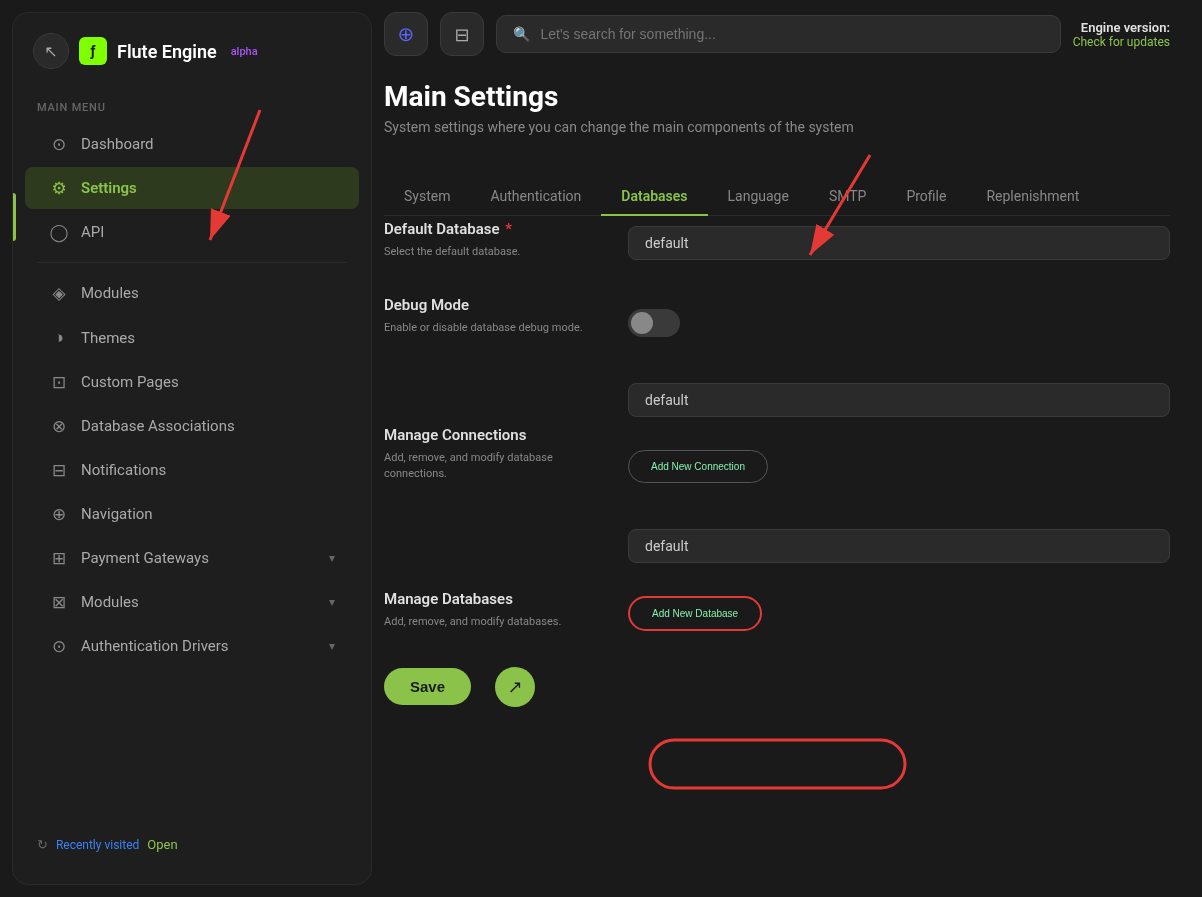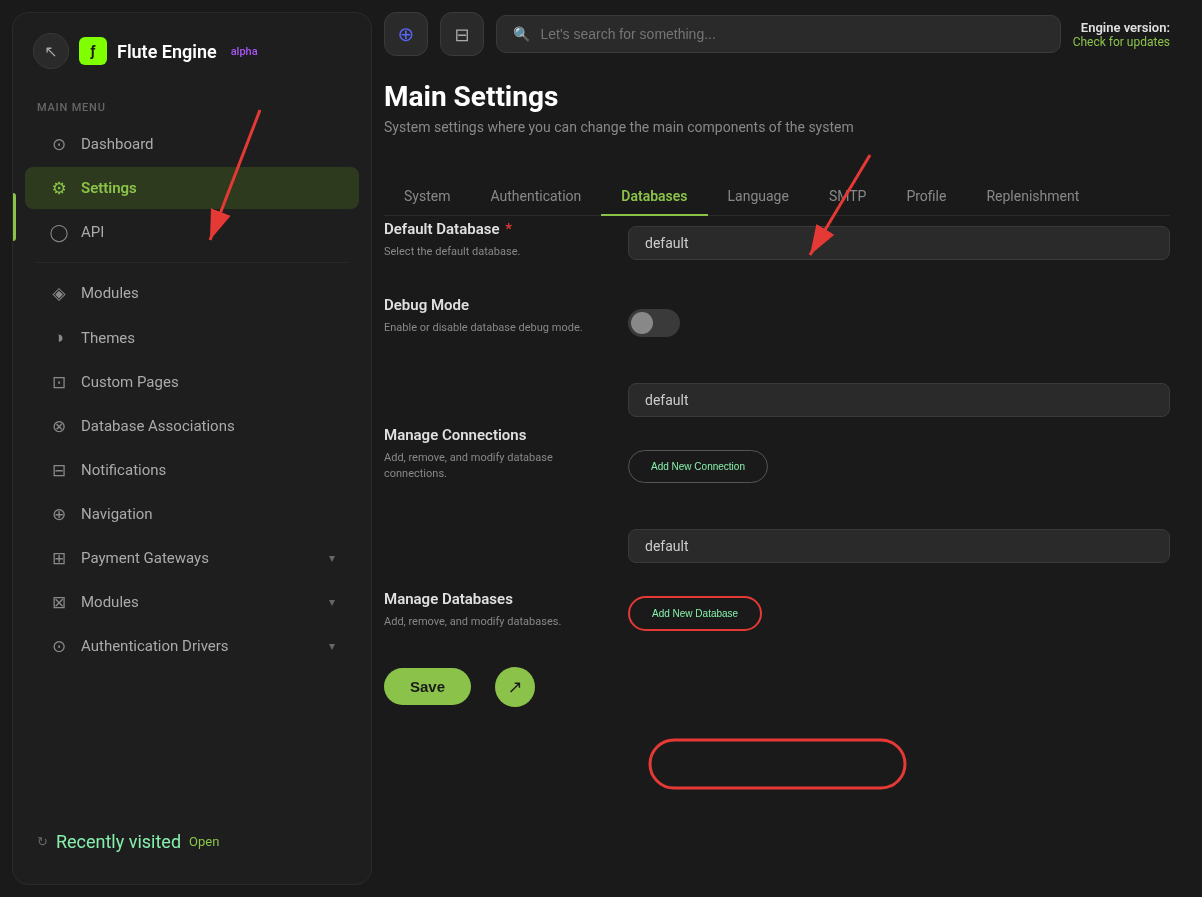--- a/index.html
+++ b/index.html
@@ -139,22 +139,22 @@
       margin-top: auto;
       padding: 12px 24px;
       display: flex;
       align-items: center;
       gap: 8px;
       font-size: 13px;
       color: #666;
     }
 
     .recently-visited-label {
-      color: #86efac;
-      font-size: 18px;
+      color: #3b82f6;
+      font-size: 12px;
     }
 
     .open-link {
       color: #8bc34a;
       font-size: 13px;
       cursor: pointer;
     }
 
     
     .sidebar::before {

